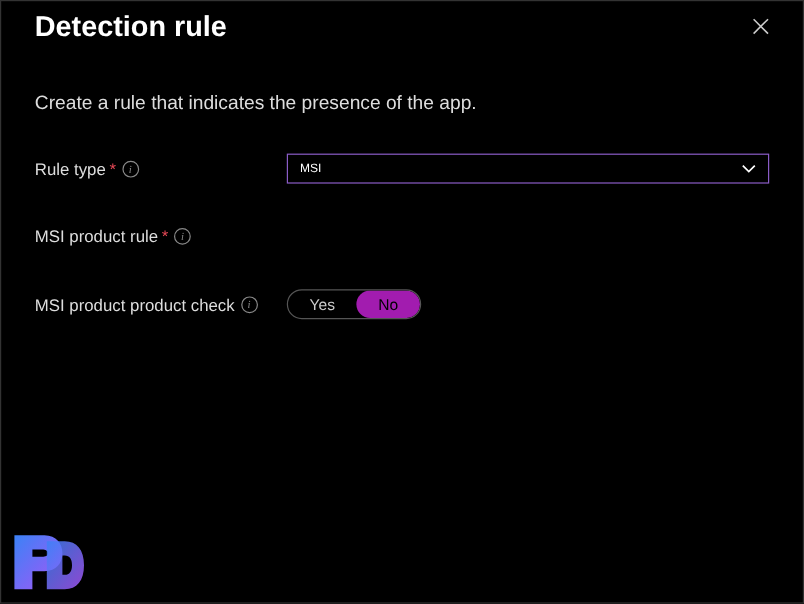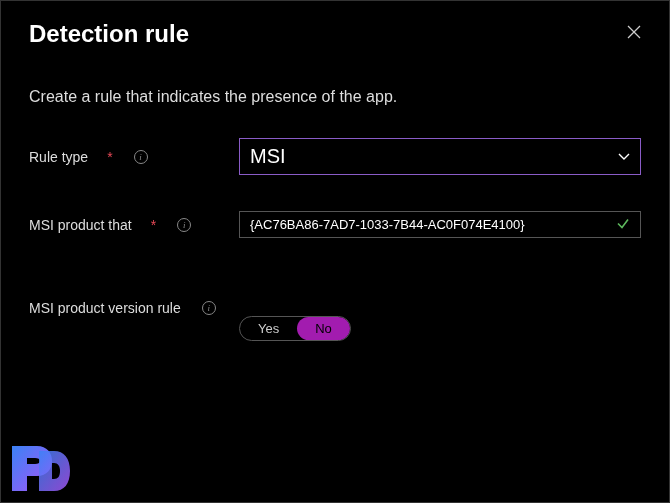--- a/index.html
+++ b/index.html
@@ -10,24 +10,24 @@
     body {
       background: #000;
       font-family: 'Segoe UI', Tahoma, Geneva, Verdana, sans-serif;
       color: #fff;
       width: 670px;
       height: 503px;
       position: relative;
       border: 1px solid #333;
     }
     .header {
-      padding: 18px 24px 12px 28px;
+      padding: 8px 24px 12px 28px;
       display: flex;
       justify-content: space-between;
-      align-items: center;
+      align-items: flex-start;
     }
     .title {
       font-size: 24px;
       font-weight: 600;
       color: #fff;
     }
     .close-btn {
       font-size: 18px;
       color: #ccc;
       cursor: pointer;
@@ -44,21 +44,21 @@
     }
     .form-row {
       display: flex;
       align-items: center;
       margin-bottom: 36px;
     }
     .label-col {
       width: 210px;
       display: flex;
       align-items: center;
-      gap: 17px;
+      gap: 1px;
       font-size: 14px;
       color: #ddd;
     }
     .required {
       color: #e74856;
       margin-left: 2px;
     }
     .info-icon {
       display: inline-flex;
       justify-content: center;
@@ -73,21 +73,21 @@
       font-style: italic;
       font-family: Georgia, serif;
     }
     .input-col {
       flex: 1;
     }
     .select-box {
       position: relative;
       border: 1px solid #8a5cc7;
       padding: 6px 30px 6px 10px;
-      font-size: 20px;
+      font-size: 10px;
       color: #fff;
       background: transparent;
       cursor: pointer;
     }
     .chevron {
       position: absolute;
       right: 10px;
       top: 50%;
       transform: translateY(-50%);
       font-size: 12px;
@@ -112,21 +112,20 @@
       top: 50%;
       transform: translateY(-50%);
       color: #5db85d;
       font-size: 14px;
     }
     .toggle-wrapper {
       display: inline-flex;
       border: 1px solid #555;
       border-radius: 20px;
       overflow: hidden;
-      margin-top: 42px;
     }
     .toggle-option {
       padding: 4px 18px;
       font-size: 13px;
       cursor: pointer;
       color: #ccc;
     }
     .toggle-option.active {
       background: #a21caf;
       border-radius: 20px;
@@ -169,39 +168,29 @@
           <svg width="12" height="8" viewBox="0 0 12 8">
             <polyline points="1,1 6,6 11,1" stroke="#fff" stroke-width="1.4" fill="none"></polyline>
           </svg>
         </span>
       </div>
     </div>
   </div>
 
   <div class="form-row">
     <div class="label-col">
-      <span>MSI product that</span>
+      <span>MSI product rule</span>
       <span class="required">*</span>
       <span class="info-icon">i</span>
     </div>
-    <div class="input-col">
-      <div class="text-input-wrapper">
-        <input type="text" class="text-input" value="{AC76BA86-7AD7-1033-7B44-AC0F074E4100}" style="">
-        <span class="valid-check">
-          <svg width="14" height="14" viewBox="0 0 14 14">
-            <polyline points="2,7 6,11 12,3" stroke="#5db85d" stroke-width="1.6" fill="none"></polyline>
-          </svg>
-        </span>
-      </div>
-    </div>
   </div>
 
   <div class="form-row">
     <div class="label-col">
-      <span>MSI product version rule</span>
+      <span>MSI product product check</span>
       <span class="info-icon">i</span>
     </div>
     <div class="input-col">
       <div class="toggle-wrapper">
         <div class="toggle-option">Yes</div>
         <div class="toggle-option active">No</div>
       </div>
     </div>
   </div>
 </div>

